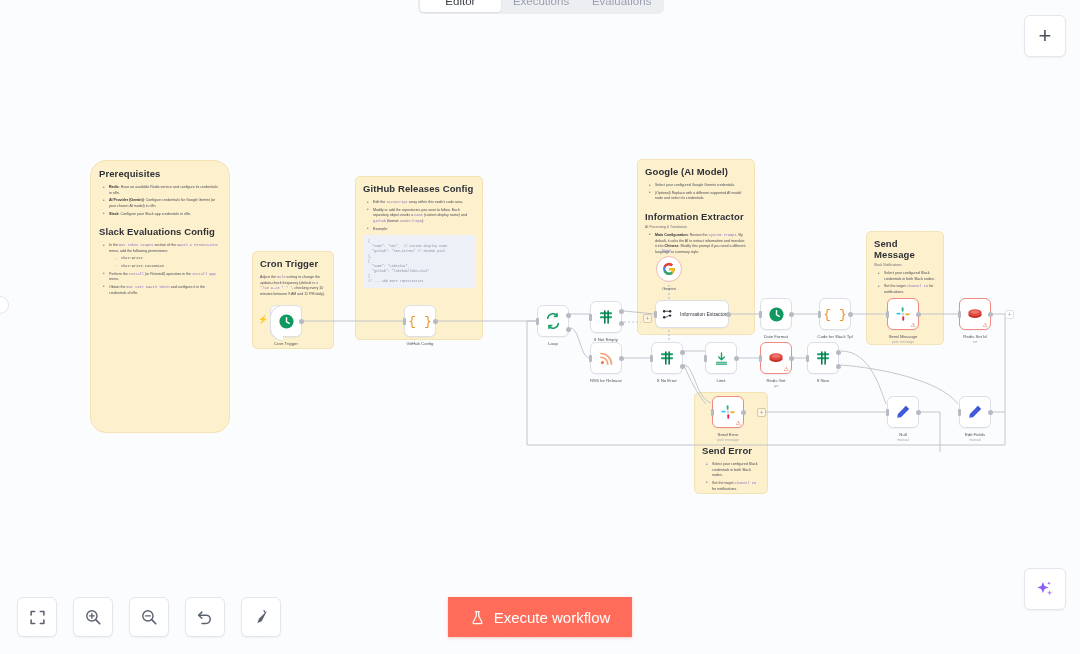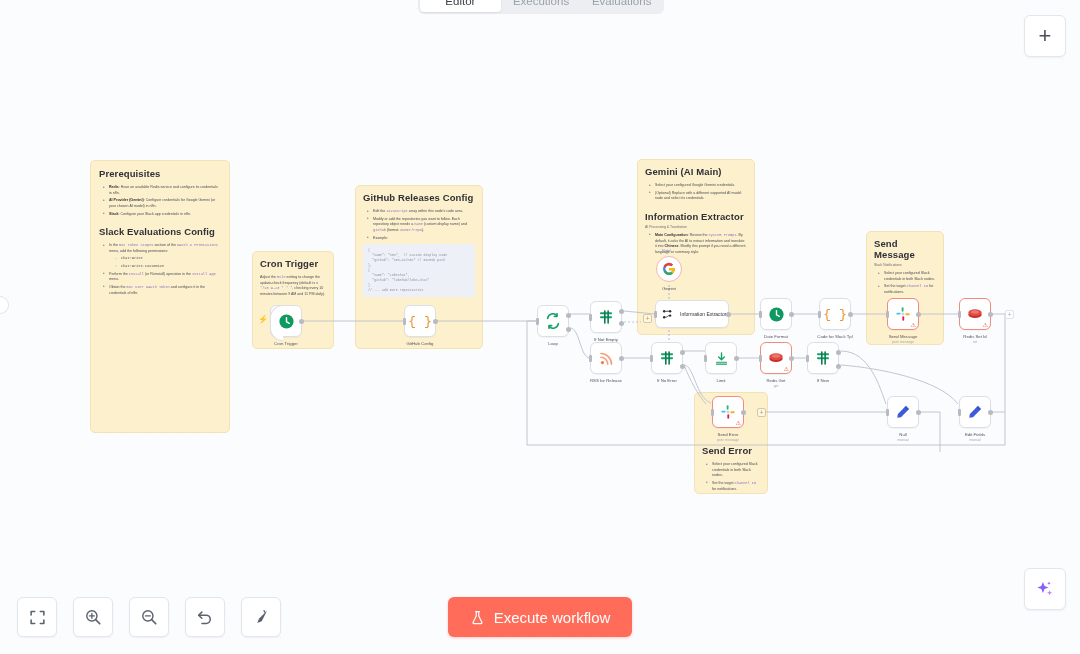--- a/index.html
+++ b/index.html
@@ -61,21 +61,21 @@
 
   
   #toolbar { position: absolute; left: 17px; bottom: 17px; display: flex; gap: 16px; }
   #toolbar .sqbtn { position: relative; width: 40px; height: 40px; }
 
   
   #execbtn {
     position: absolute; left: 448px; bottom: 17px;
     width: 184px; height: 40px;
     background: #ff6d5a;
-    border-radius: 6px;
+    border-radius: 0;
     display: flex; align-items: center; justify-content: center;
     gap: 9px;
     color: #fff; font-size: 15px;
     box-shadow: 0 1px 3px rgba(255,109,90,.35);
   }
 
   
   .sticky {
     position: absolute;
     background: #fdf0cd;
@@ -252,21 +252,21 @@
     <path class="wire" d="M841,365 C880,368 940,380 958,404"></path>
 
     <path class="wire" d="M684,365 C690,380 698,395 706,404"></path>
 
     <path class="wire" d="M1005,314 L1005,430 L1005,445 L527,445 L527,321 L537,321"></path>
     <path class="wire" d="M920,412 L940,412 L940,452"></path>
     <path class="wire" d="M991,412 L1005,412"></path>
     <path class="wire" d="M762,412 L886,412"></path>
   </svg>
 
-  <div class="sticky" style="left:90px; top:160px; width:140px; height:273px; padding:7px 8px;">
+  <div class="sticky" style="left:90px; top:160px; width:140px; height:273px; padding:7px 8px;border-radius:16px;">
     <h3>Prerequisites</h3>
     <ul>
       <li><b>Redis</b><span>: Have an available Redis service and configure its credentials in n8n.</span></li>
       <li><b>AI Provider (Gemini)</b><span>: Configure credentials for Google Gemini (or your chosen AI model) in n8n.</span></li>
       <li><b>Slack</b><span>: Configure your Slack app credentials in n8n.</span></li>
     </ul>
     <h3 class="h2">Slack Evaluations Config</h3>
     <ul>
       <li>
         <span>In the </span><span class="code">Bot Token Scopes</span><span> section of the </span><span class="code">OAuth &amp; Permissions</span><span> menu, add the following permissions:</span>
@@ -280,40 +280,40 @@
     </ul>
   </div>
 
   <div class="sticky" style="left:252px; top:251px; width:82px; height:98px; padding:6px 7px;">
     <h3>Cron Trigger</h3>
     <div style="font-size:3.6px; line-height:5.6px; color:#4a4d56;">
       <span>Adjust the </span><span class="code">Rule</span><span> setting to change the update-check frequency (default is </span><span class="code">0 */10 9-23 * * *</span><span>, checking every 10 minutes between 9 AM and 11 PM daily).</span>
     </div>
   </div>
 
-  <div class="sticky" style="left:355px; top:185px; width:128px; height:164px; padding:6px 7px;">
+  <div class="sticky" style="left:355px; top:176px; width:128px; height:164px; padding:6px 7px;">
     <h3>GitHub Releases Config</h3>
     <ul>
       <li><span>Edit the </span><span class="code">JavaScript</span><span> array within this node's code area.</span></li>
       <li><span>Modify or add the repositories you want to follow. Each repository object needs a </span><span class="code">name</span><span> (custom display name) and </span><span class="code">github</span><span> (format: </span><span class="code">owner/repo</span><span>).</span></li>
       <li><span>Example:</span></li>
     </ul>
     <div class="codeblock">{
   "name": "n8n",  // Custom display name
   "github": "n8n-io/n8n" // GitHub path
 },
 {
   "name": "LobeChat",
   "github": "lobehub/lobe-chat"
 }
 // ... add more repositories</div>
   </div>
 
   <div class="sticky" style="left:637px; top:159px; width:118px; height:176px; padding:6px 7px;">
-    <h3>Gemini (AI Main)</h3>
+    <h3>Google (AI Model)</h3>
     <ul>
       <li>Select your configured Google Gemini credentials.</li>
       <li>(Optional) Replace with a different supported AI model node and select its credentials.</li>
     </ul>
     <h3 class="h2">Information Extractor</h3>
     <div class="sub">AI Processing &amp; Translation</div>
     <ul>
       <li><b>Main Configuration</b><span>: Review the </span><span class="code">System Prompt</span><span>. By default, it asks the AI to extract information and translate it into </span><b>Chinese</b><span>. Modify this prompt if you need a different language or summary style.</span></li>
     </ul>
   </div>

